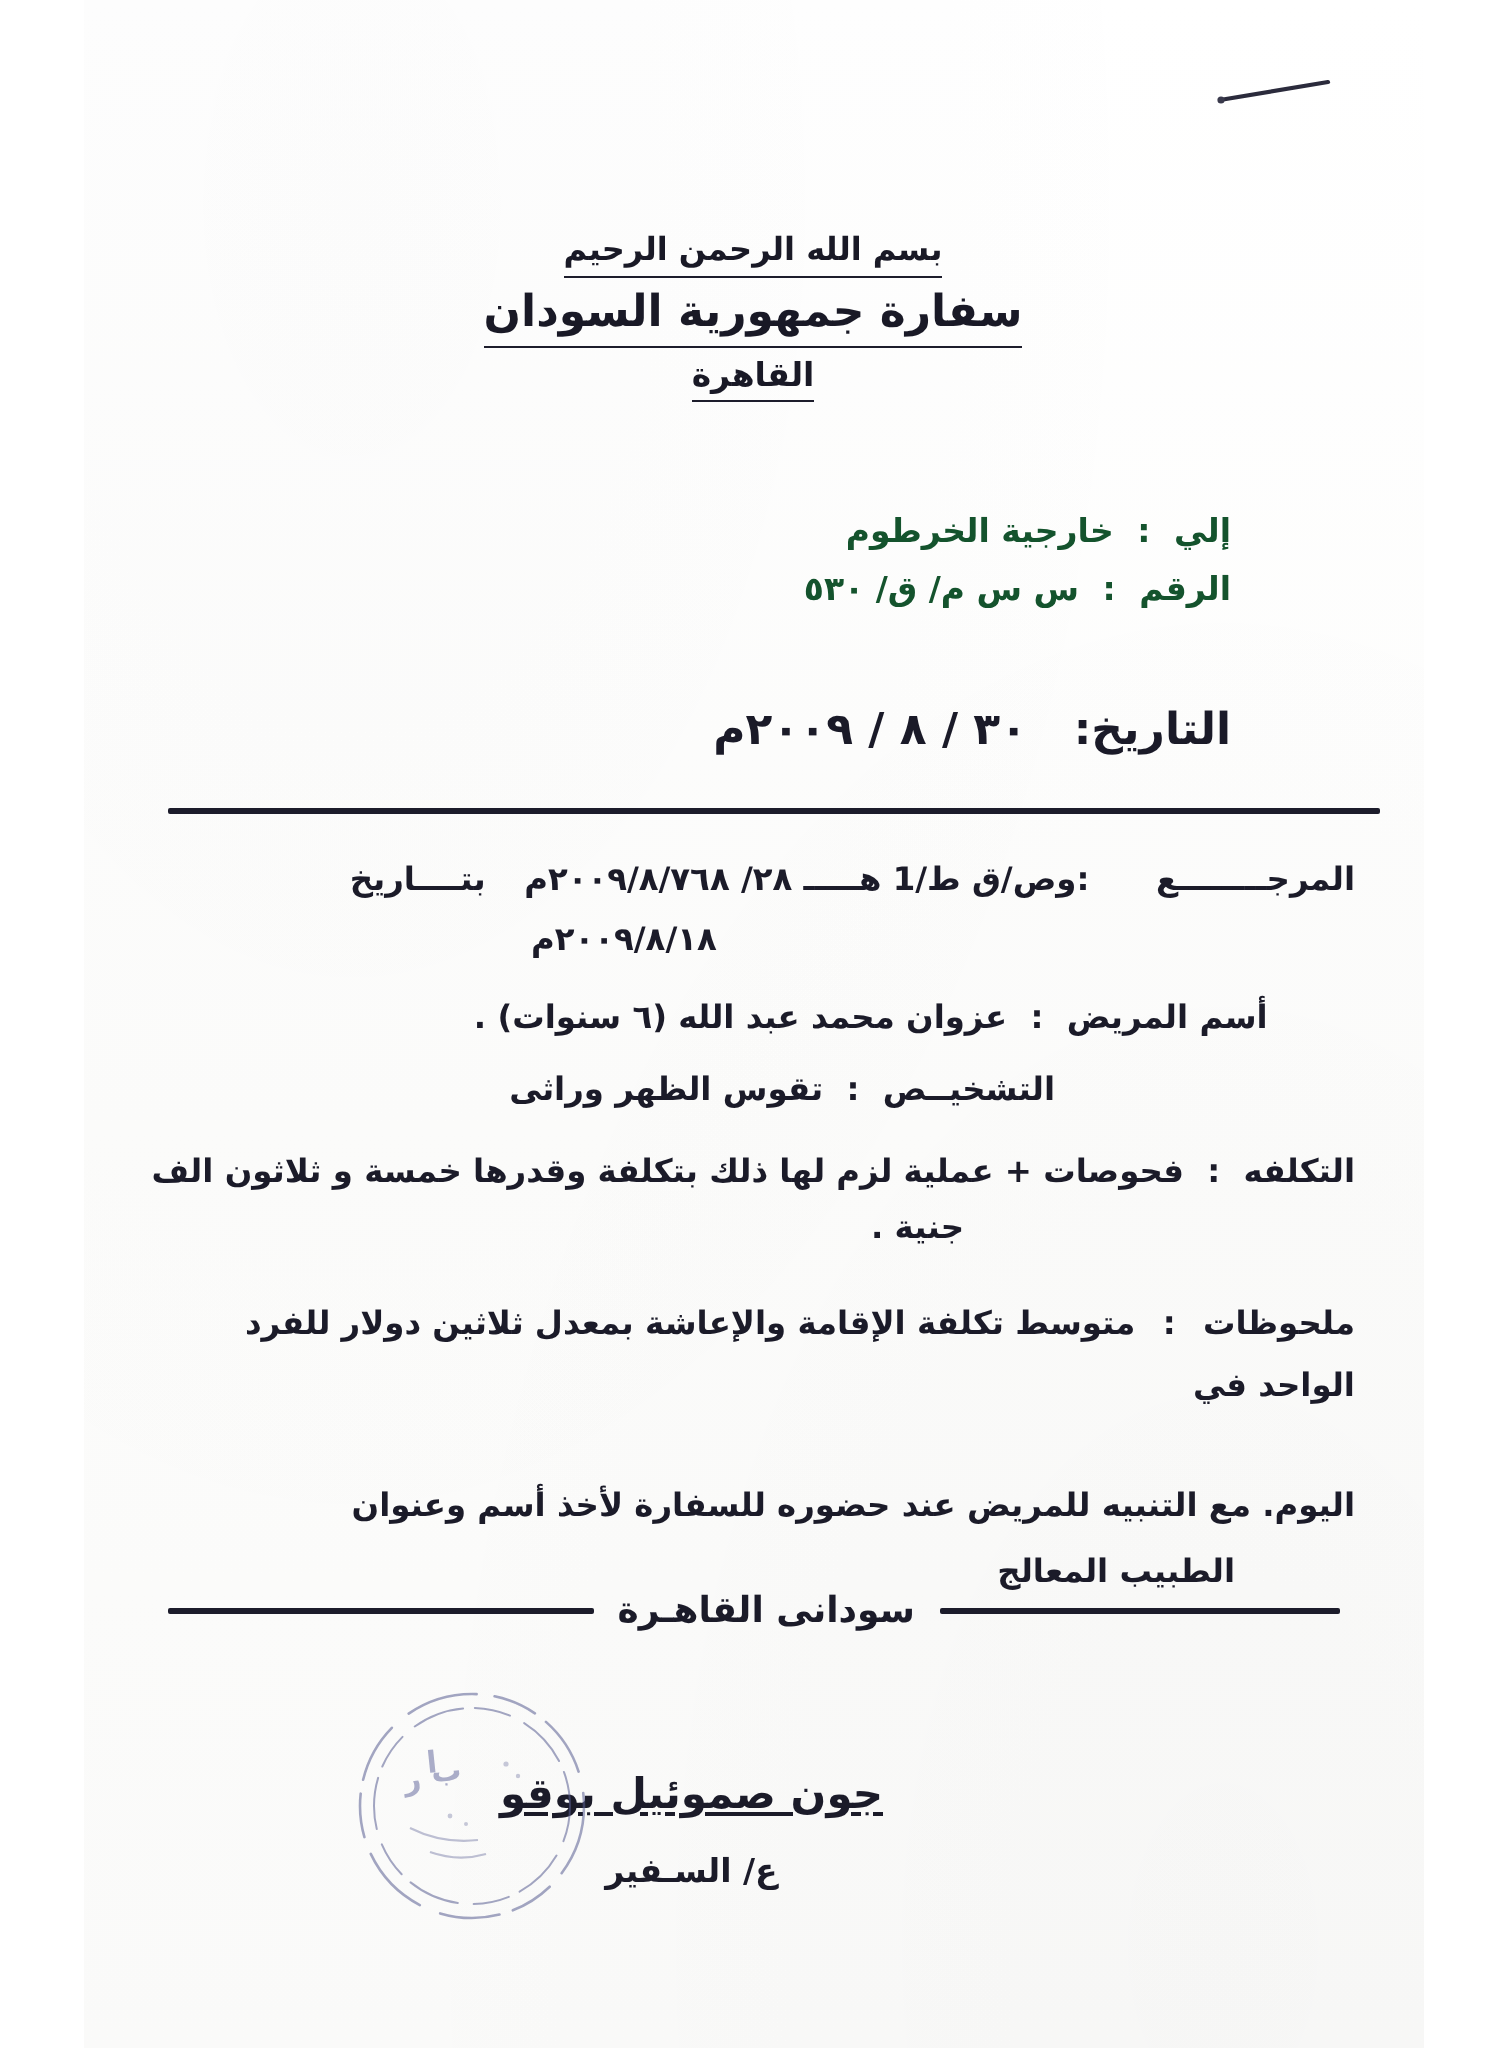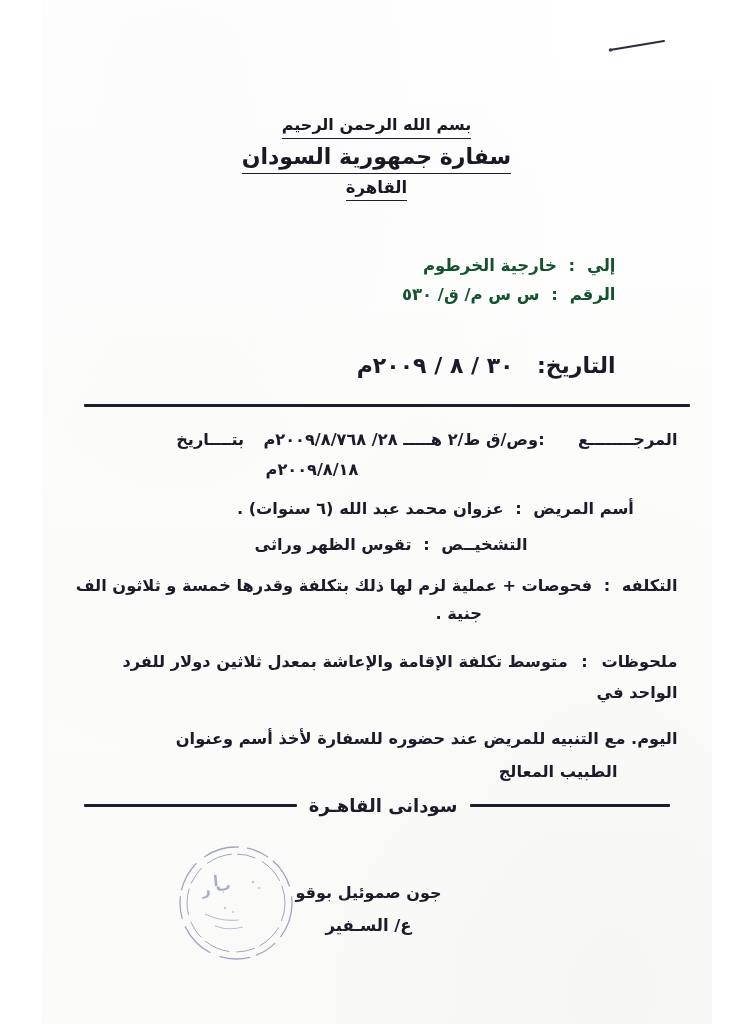--- a/index.html
+++ b/index.html
@@ -113,21 +113,21 @@
   .kash { letter-spacing: 0px; }
 
   .ref-line { text-align: right; }
   .ref-tail { display: block; text-align: left; padding-left: 190px; margin-top: -2px; }
 
   .row-name { padding-right: 12px; margin-top: 8px; }
   .row-diag { padding-right: 150px; margin-top: 2px; }
   .row-cost { padding-right: 0px; margin-top: 10px; }
   .row-cost-tail { display: block; text-align: left; padding-left: 360px; margin-top: -4px;}
   .row-notes { padding-right: 0px; margin-top: 16px; }
-  .notes-l2 { display: block; margin-top: 14px; }
+  .notes-l2 { display: block; margin-top: 28px; }
   .notes-l3 { display: block; text-align: right; margin-top: 2px; padding-right: 60px; }
 
   
   .footer-div {
     position: absolute;
     top: 795px;
     left: 42px;
     right: 42px;
     display: flex;
     align-items: center;
@@ -151,24 +151,25 @@
 
   
   .sig {
     position: absolute;
     top: 878px;
     right: 270px;
     text-align: center;
     line-height: 1.9;
   }
   .sig-name {
-    font-size: 16px;
+    font-size: 21px;
     font-weight: bold;
     color: #1b1b29;
     white-space: nowrap;
+    text-decoration: underline;
   }
   .sig-title {
     font-size: 16.5px;
     font-weight: bold;
     color: #1b1b29;
     white-space: nowrap;
     margin-top: 2px;
   }
 
   
@@ -237,21 +238,21 @@
     <span>٣٠ / ٨ / ٢٠٠٩م</span>
   </div>
 
   <div class="hr-main"></div>
 
   <div class="body layer">
 
     <p class="para ref-line">
       <span class="kash">المرجــــــــع</span>
       <span style="display:inline-block;width:22px"></span>
-      <span>:</span><span>وص/ق ط/٢ هـــــ ٢٨/ ٢٠٠٩/٨/٧٦٨م</span>
+      <span>:</span><span>وص/ق ط/1 هـــــ ٢٨/ ٢٠٠٩/٨/٧٦٨م</span>
       <span style="display:inline-block;width:8px"></span>
       <span>بتــــاريخ</span>
       <span class="ref-tail">٢٠٠٩/٨/١٨م</span>
     </p>
 
     <p class="para row-name">
       <span style="display:inline-block;width:26px"></span>
       <span>أسم المريض</span>
       <span class="sep" style="padding:0 6px">:</span>
       <span>عزوان محمد عبد الله   (٦ سنوات)  .</span>

